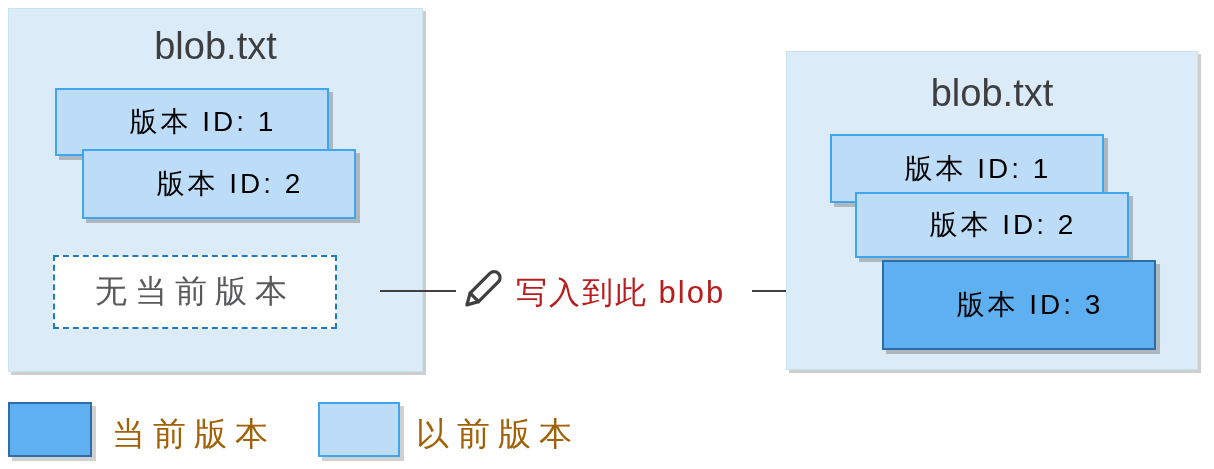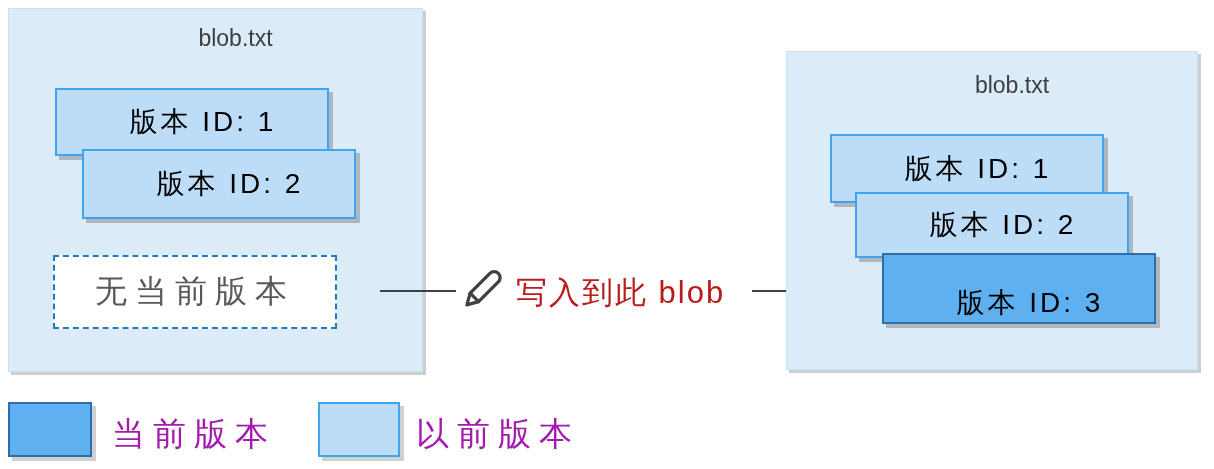--- a/index.html
+++ b/index.html
@@ -9,37 +9,37 @@
   }
   
   .blob-container{
     position:absolute;background:#DBECF8;border:1px solid #C9E2F2;
     box-shadow:3px 3px 0 rgba(165,165,165,.55);box-sizing:border-box;
   }
   #left-container{left:8px;top:8px;width:415px;height:364px;}
   #right-container{left:786px;top:51px;width:412px;height:319px;}
   .blob-title{
     position:absolute;left:0;width:100%;text-align:center;
-    font-size:23px;color:#3E3E40;margin-left:20px;
+    font-size:38px;color:#3E3E40;
   }
   #left-container .blob-title{top:16px;}
   #right-container .blob-title{top:20px;}
   
   .vbox{
     position:absolute;display:flex;align-items:center;justify-content:center;
     background:#BDDCF7;border:2px solid #41A5EE;box-sizing:border-box;
     box-shadow:4px 4px 0 rgba(130,130,130,.5);
     font-size:28px;letter-spacing:3px;color:#000000;white-space:nowrap;padding-left:22px;
   }
   .vbox.current{background:#5FB0F0;border-color:#2E6DA8;}
   #left-v1{left:46px;top:79px;width:274px;height:68px;}
   #left-v2{left:73px;top:140px;width:274px;height:70px;}
   #right-v1{left:43px;top:82px;width:274px;height:69px;}
   #right-v2{left:68px;top:140px;width:274px;height:66px;}
-  #right-v3{left:95px;top:201px;width:274px;height:71px;align-items:flex-end;}
+  #right-v3{left:95px;top:208px;width:274px;height:90px;}
   
   .dashed-box{
     position:absolute;left:44px;top:246px;width:284px;height:74px;
     background:#ffffff;border:2px dashed #1F7AC4;box-sizing:border-box;
     display:flex;align-items:center;justify-content:center;
     font-size:32px;letter-spacing:8px;color:#58595B;white-space:nowrap;
   }
   
   .line{position:absolute;height:2px;background:#404040;}
   #line-left{left:380px;top:290px;width:76px;}
@@ -62,21 +62,21 @@
   #legend-current-swatch{
     left:8px;top:402px;width:84px;height:55px;
     background:#5FB0F0;border:2px solid #2E6DA8;
   }
   #legend-previous-swatch{
     left:318px;top:402px;width:82px;height:55px;
     background:#BDDCF7;border:2px solid #41A5EE;
   }
   .legend-label{
     position:absolute;top:412px;font-size:33px;letter-spacing:8px;
-    color:#a21caf;white-space:nowrap;font-family:Liberation Mono, monospace;
+    color:#a16207;white-space:nowrap;font-family:Liberation Mono, monospace;
   }
   #legend-current-label{left:112px;}
   #legend-previous-label{left:416px;}
 </style>
 </head>
 <body>
 
 <div class="canvas">
 
   <div class="blob-container" id="left-container">

